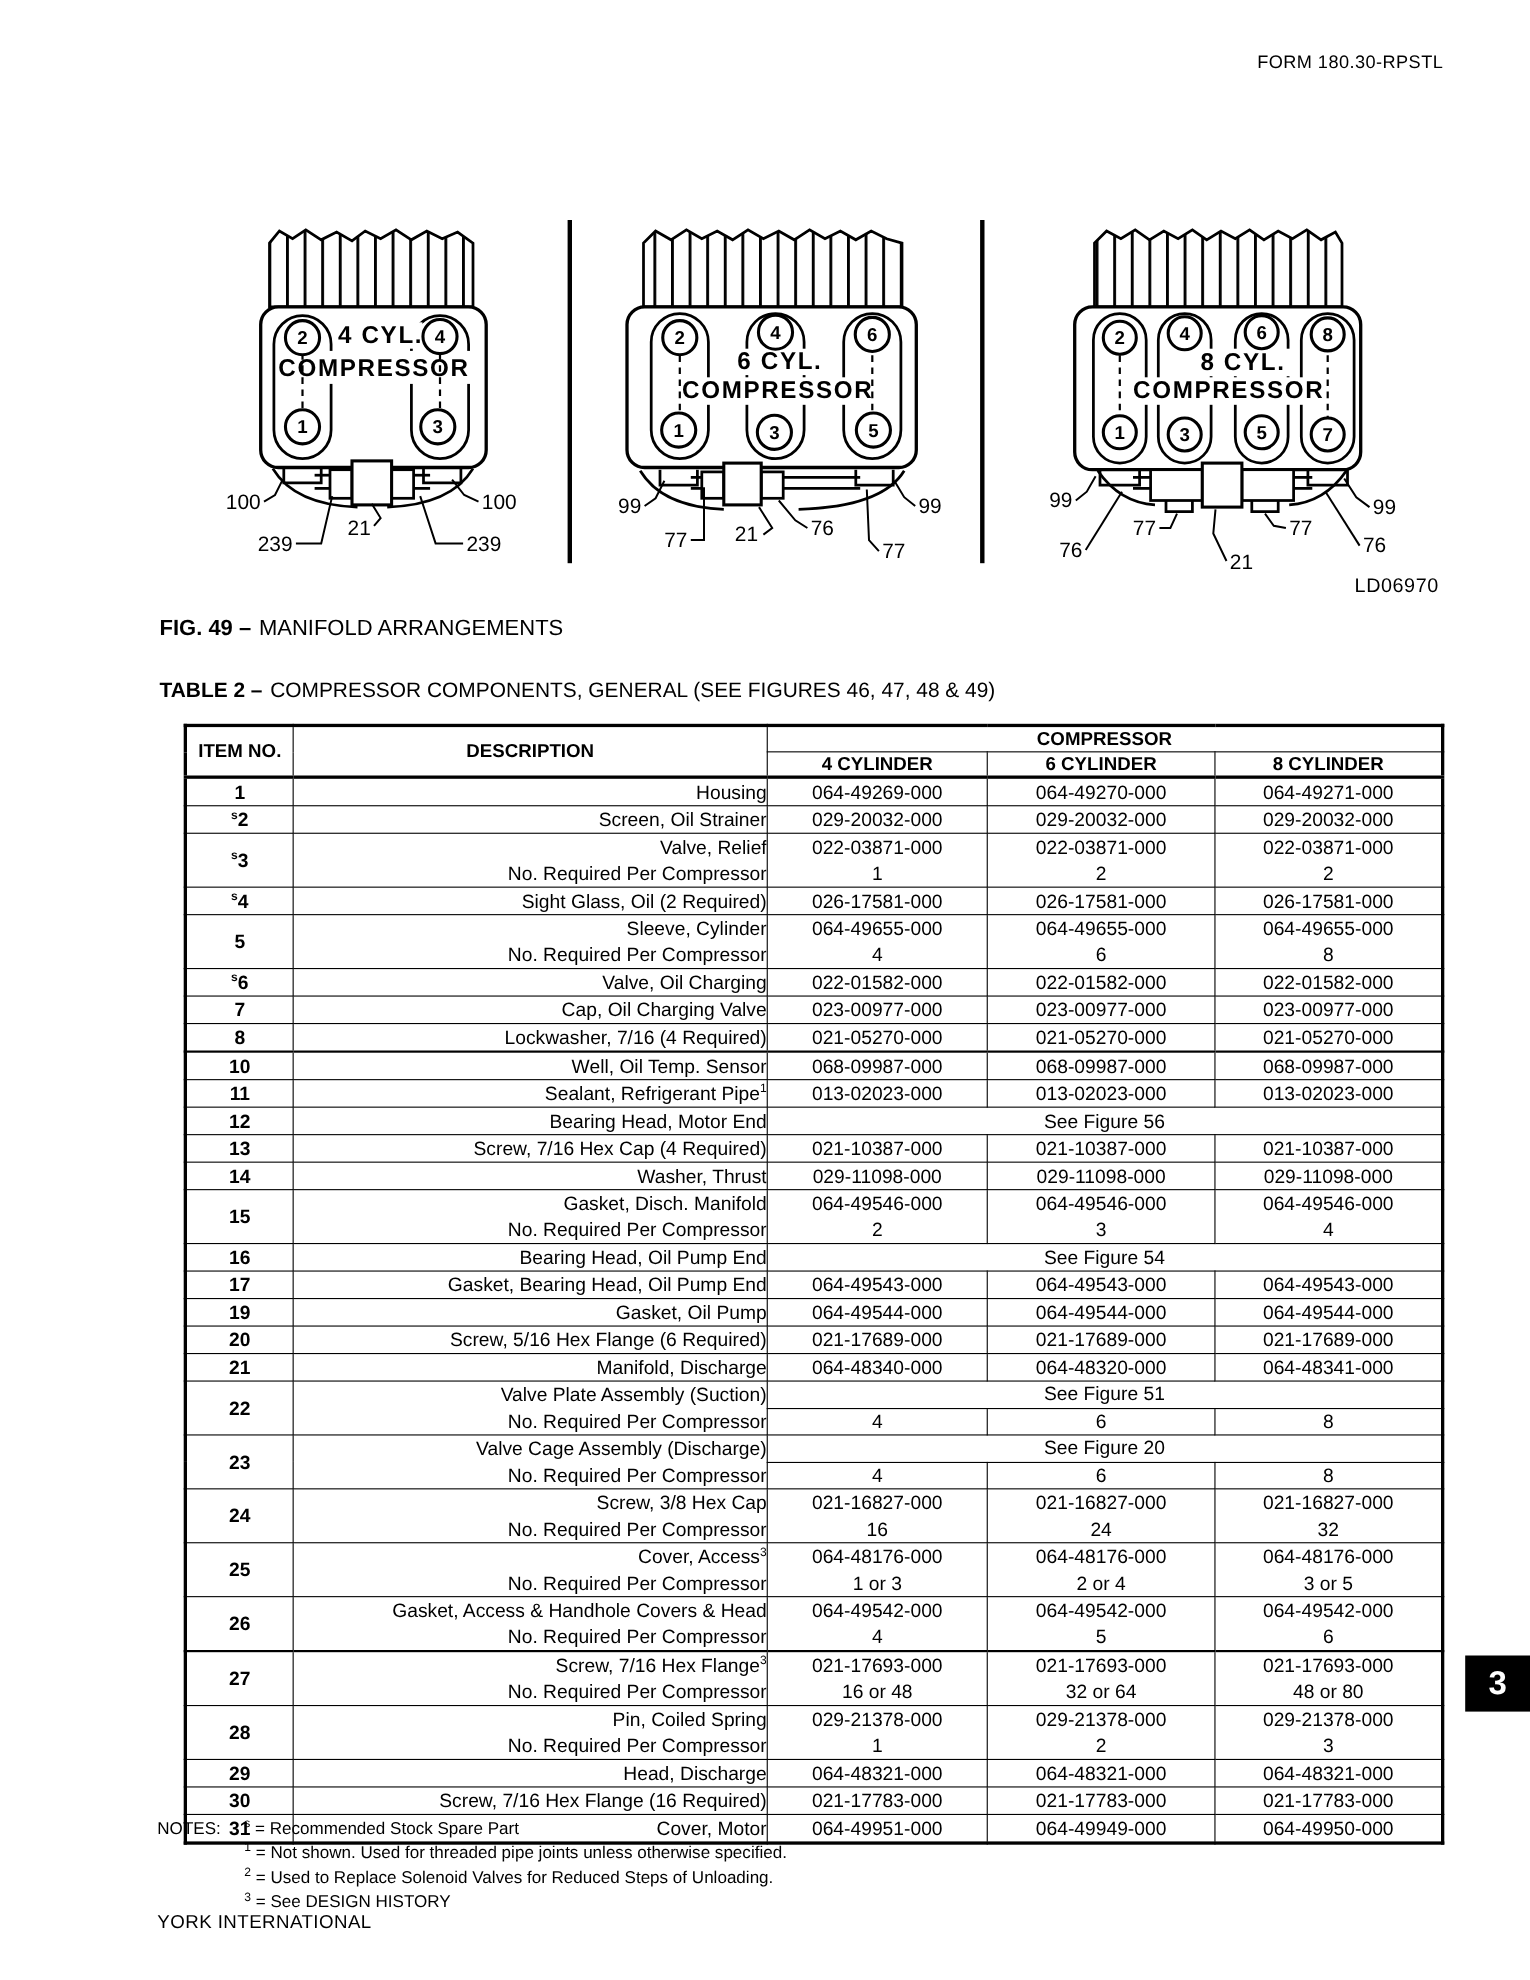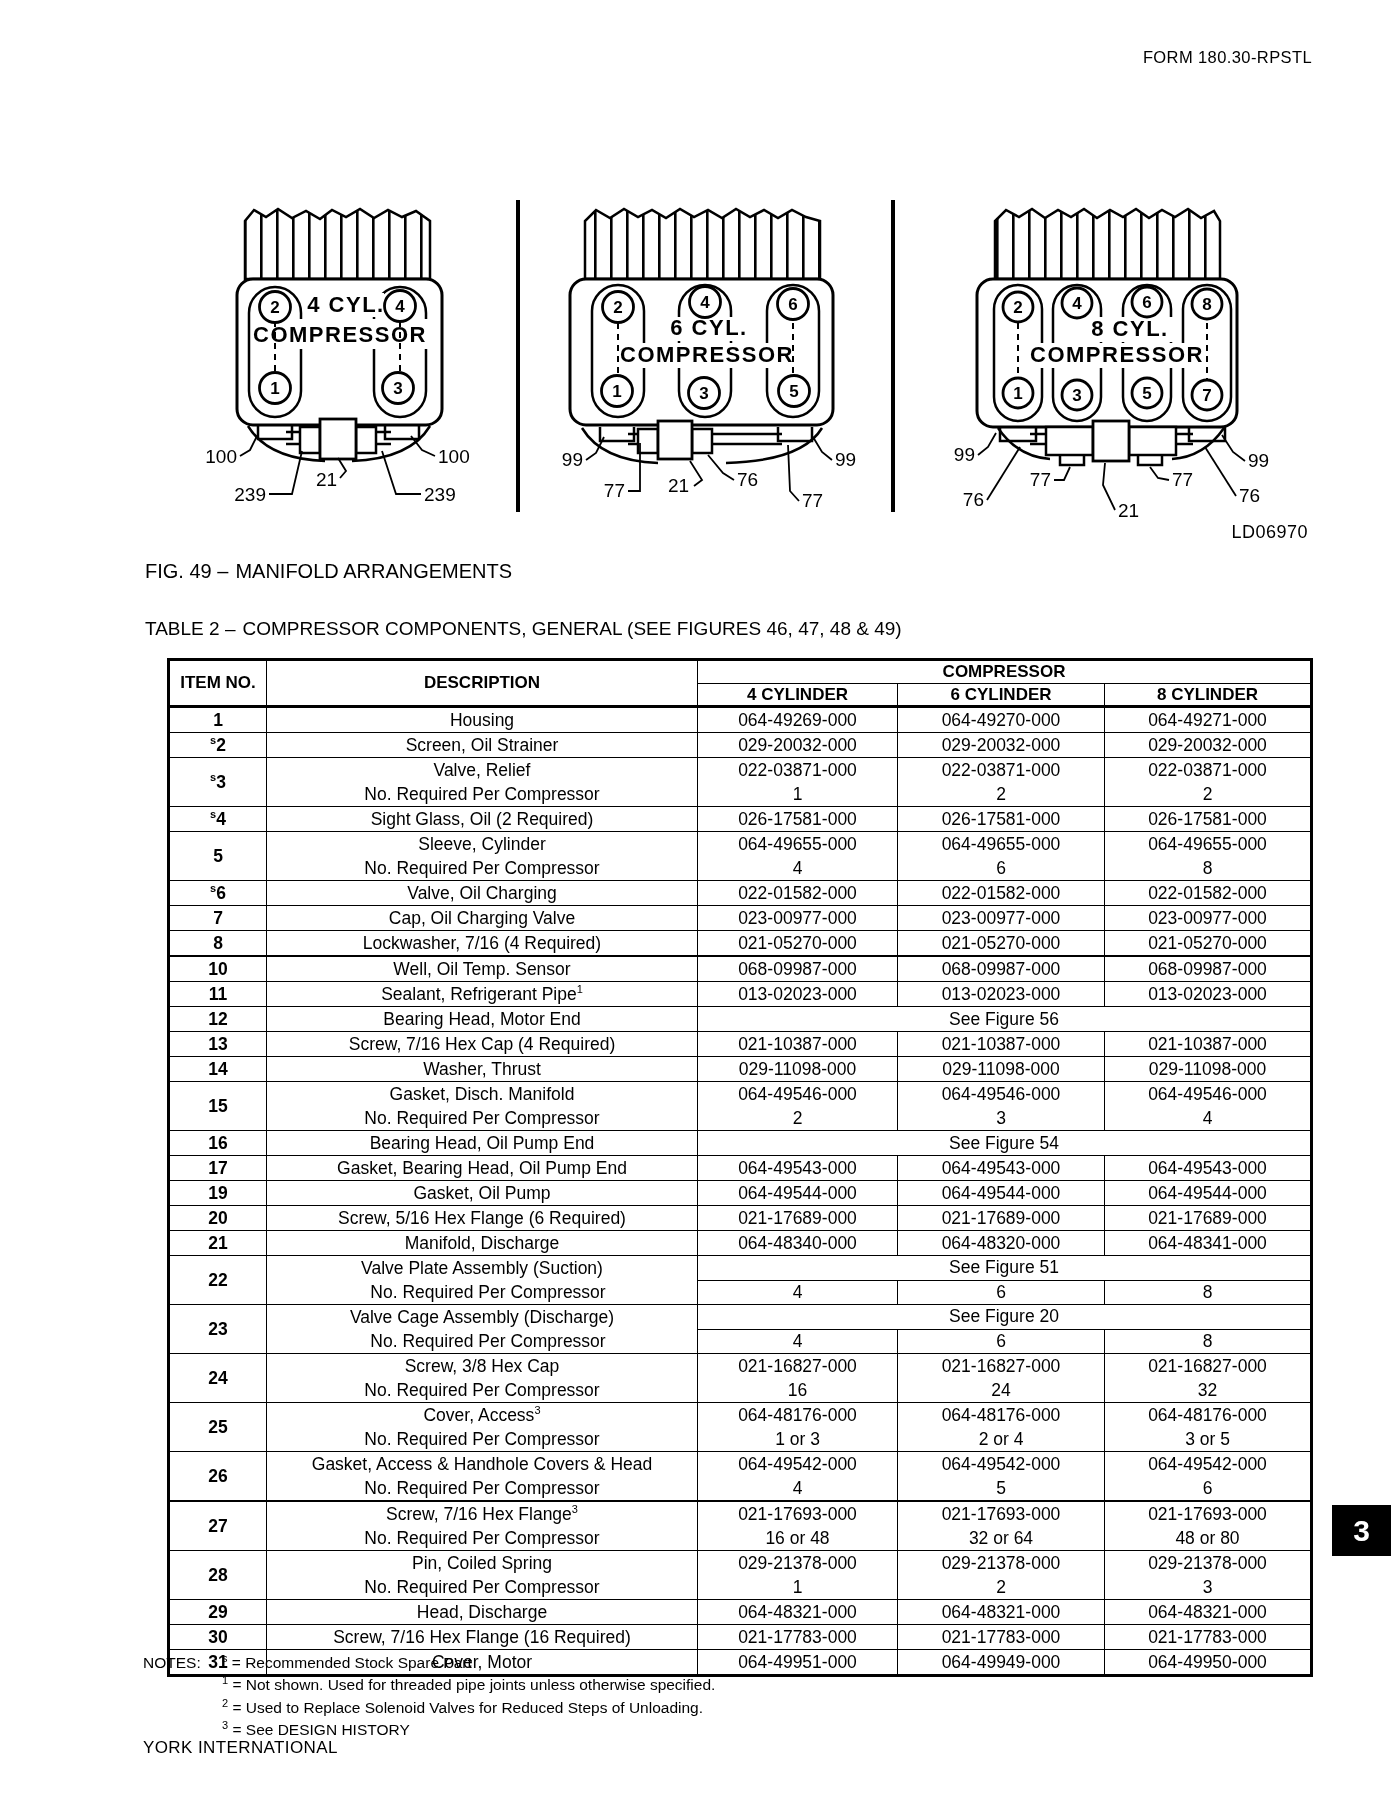--- a/index.html
+++ b/index.html
@@ -6,41 +6,41 @@
   body{width:1391px;height:1800px;position:relative;background:#ffffff;color:#000;
        font-family:"Liberation Sans",sans-serif;overflow:hidden}
   .abs{position:absolute}
 
   #form-number{top:48px;right:79px;font-size:16.5px;letter-spacing:.4px}
   #fig-code{top:522px;right:83px;font-size:18px;letter-spacing:.5px}
 
   .caption{font-size:20px}
   #fig-caption{left:145px;top:560px}
   #table-title{left:145px;top:618px;font-size:19px}
-  .cap-label{font-weight:normal;margin-right:7px}
+  .cap-label{font-weight:bold;margin-right:7px}
 
   .divider{position:absolute;width:4px;background:#000}
 
   svg text{font-family:"Liberation Sans",sans-serif;fill:#000}
   .dt{font-weight:bold;font-size:22px;letter-spacing:1.5px}
   .cn{font-weight:bold;font-size:17px}
   .lab{font-size:19px}
 
   table#parts{position:absolute;left:167px;top:658px;width:1143px;border-collapse:collapse;
               table-layout:fixed;font-size:17.5px}
   #parts{border:3px solid #000000}
   #parts td,#parts th{border:1.4px solid #000;padding:0;vertical-align:middle;overflow:hidden}
   #parts thead th{font-weight:bold;font-size:17px;border-bottom:3px solid #000}
   #parts thead th.grp{border-bottom:1.4px solid #000}
   #parts thead tr.h1{height:24px}
   #parts thead tr.h2{height:23px}
   #parts tbody tr{height:24px}
   #parts tbody tr.thick td{border-top:2.6px solid #000}
   td.item{font-weight:bold;text-align:center}
-  td.desc{text-align:center;padding-left:21px}
+  td.desc{text-align:right;padding-left:21px}
   td.c,td.span{text-align:center}
   td.two{vertical-align:top}
   .l1,.l2,.l2c{height:24px;line-height:24px}
   .l2.ind{padding-left:12px}
   sup{font-size:11px;line-height:0}
 
   #notes{left:143px;top:1652px;font-size:15.5px}
   .nrow{line-height:22.4px;white-space:nowrap}
   .nlab{display:inline-block;width:79px;font-weight:normal;font-size:15.5px}
 

